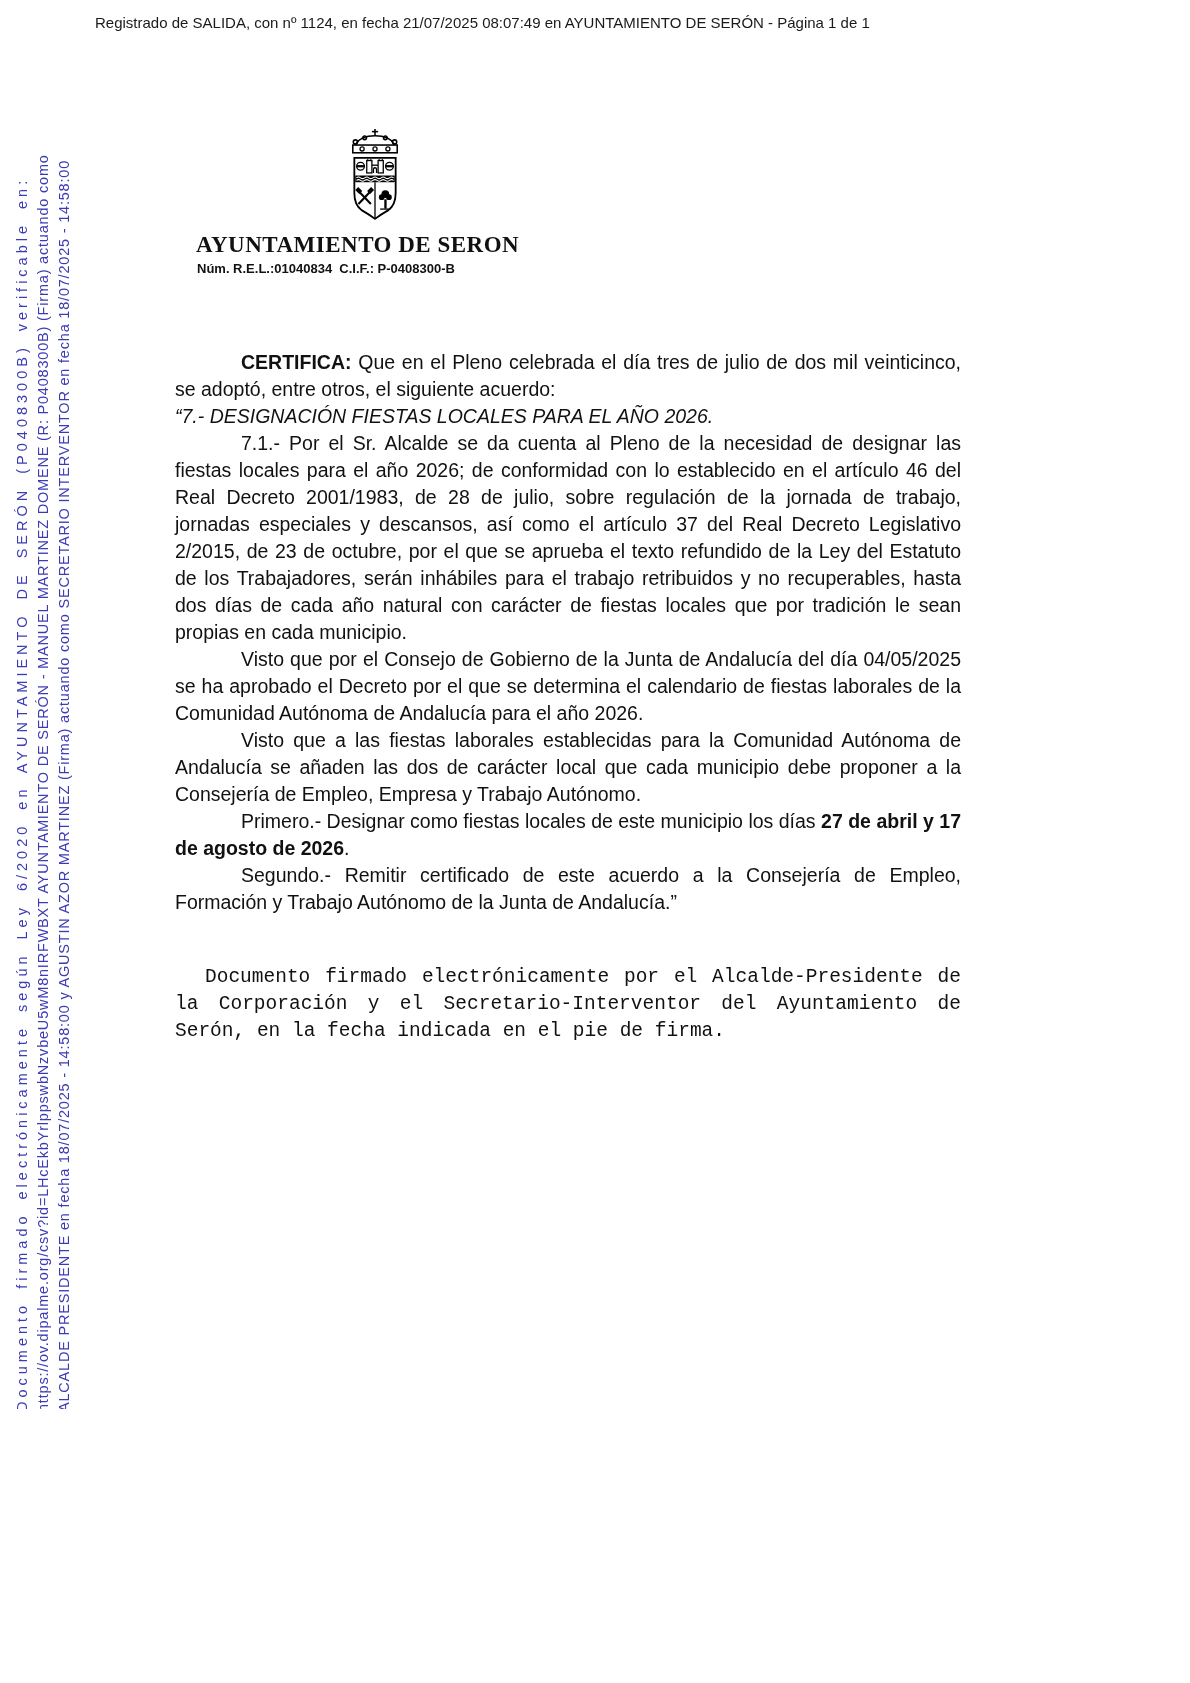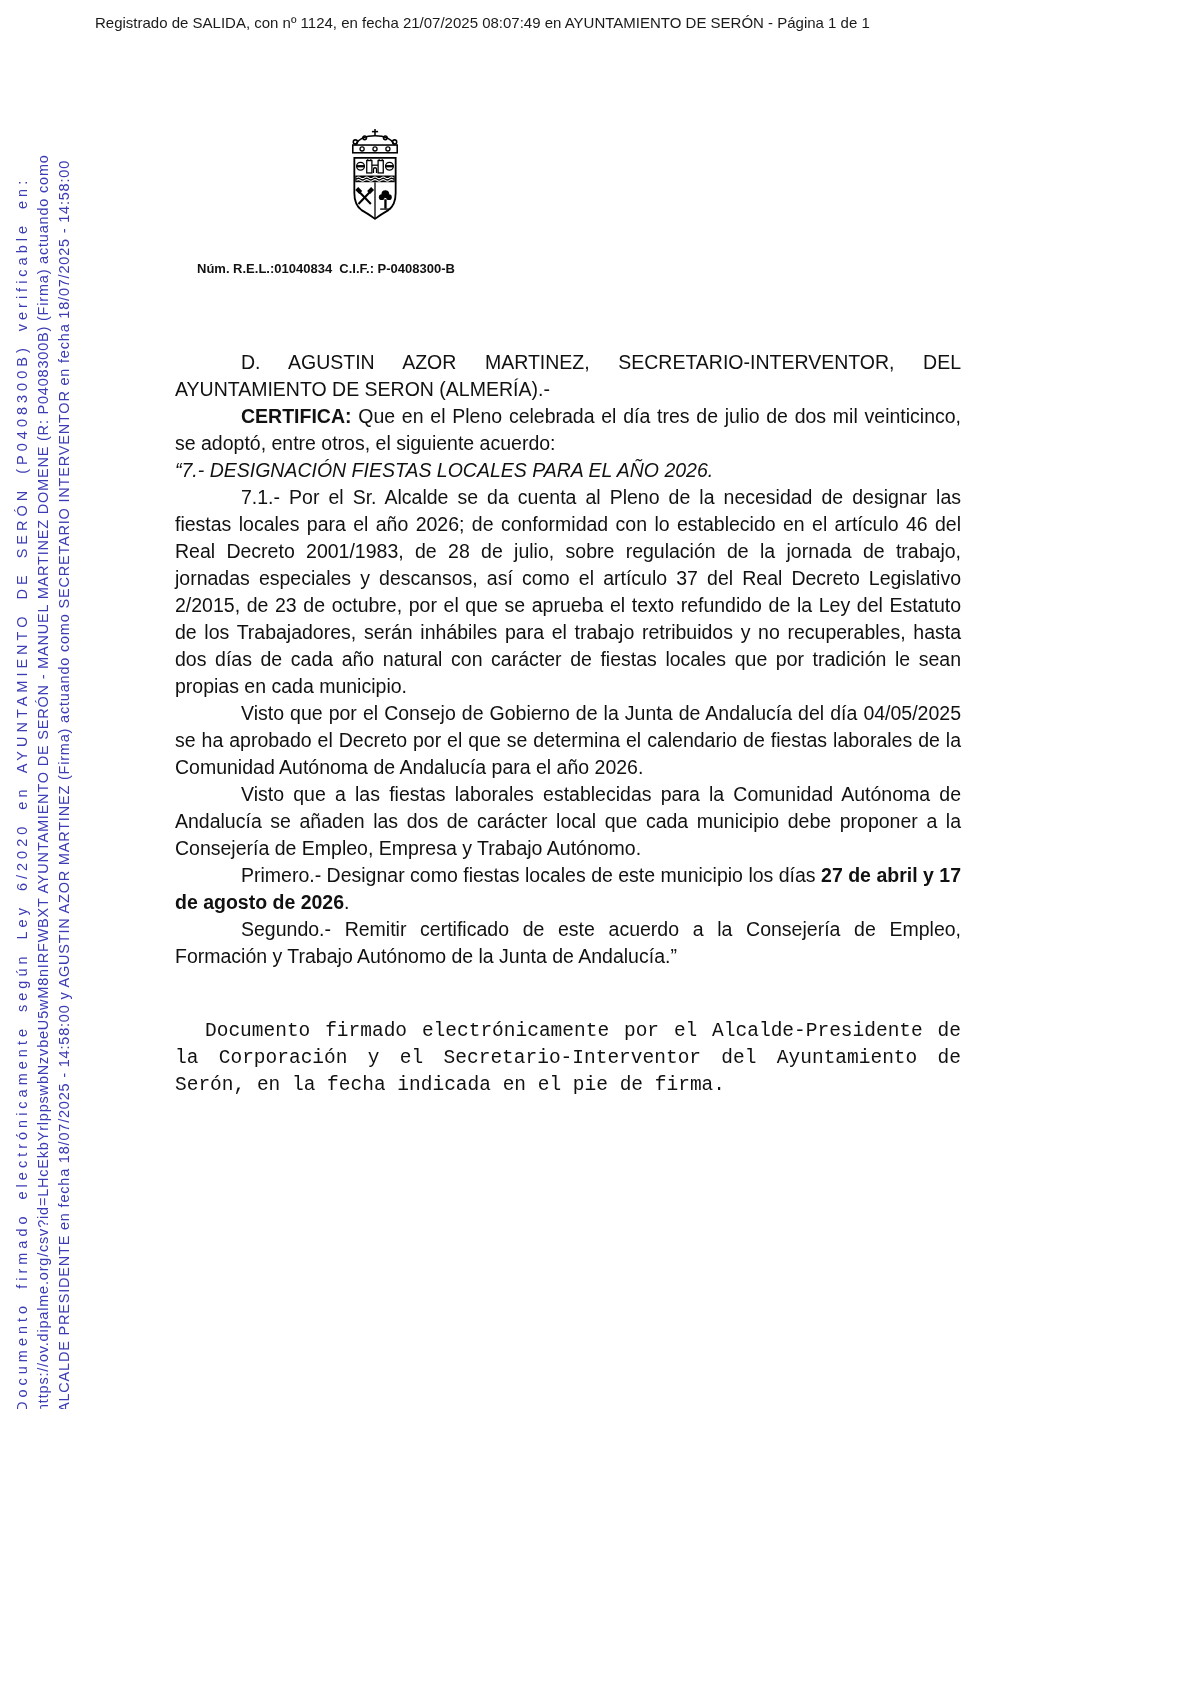--- a/index.html
+++ b/index.html
@@ -153,24 +153,24 @@
       <g fill="#000">
         <circle cx="80" cy="128" r="7.5"></circle>
         <circle cx="73" cy="134" r="5.5"></circle>
         <circle cx="87" cy="134" r="5.5"></circle>
         <rect x="78" y="138" width="4.5" height="18"></rect>
       </g>
       <line x1="70" y1="157" x2="90" y2="157" stroke="#000" stroke-width="2.5"></line>
     </svg>
   </div>
 
+  <div class="letterhead-title">AYUNTAMIENTO DE SERON</div>
   <div class="letterhead-registry">Núm. R.E.L.:01040834&nbsp; C.I.F.: P-0408300-B</div>
 
   <div class="doc-body">
-    <p>D. AGUSTIN AZOR MARTINEZ, SECRETARIO-INTERVENTOR, DEL AYUNTAMIENTO DE SERON (ALMERÍA).-</p>
     <p><span class="bold">CERTIFICA:</span><span> Que en el Pleno celebrada el día tres de julio de dos mil veinticinco, se adoptó, entre otros, el siguiente acuerdo:</span></p>
     <p class="no-indent">“7.- DESIGNACIÓN FIESTAS LOCALES PARA EL AÑO 2026.</p>
     <p>7.1.- Por el Sr. Alcalde se da cuenta al Pleno de la necesidad de designar las fiestas locales para el año 2026; de conformidad con lo establecido en el artículo 46 del Real Decreto 2001/1983, de 28 de julio, sobre regulación de la jornada de trabajo, jornadas especiales y descansos, así como el artículo 37 del Real Decreto Legislativo 2/2015, de 23 de octubre, por el que se aprueba el texto refundido de la Ley del Estatuto de los Trabajadores, serán inhábiles para el trabajo retribuidos y no recuperables, hasta dos días de cada año natural con carácter de fiestas locales que por tradición le sean propias en cada municipio.</p>
     <p>Visto que por el Consejo de Gobierno de la Junta de Andalucía del día 04/05/2025 se ha aprobado el Decreto por el que se determina el calendario de fiestas laborales de la Comunidad Autónoma de Andalucía para el año 2026.</p>
     <p>Visto que a las fiestas laborales establecidas para la Comunidad Autónoma de Andalucía se añaden las dos de carácter local que cada municipio debe proponer a la Consejería de Empleo, Empresa y Trabajo Autónomo.</p>
     <p><span>Primero.- Designar como fiestas locales de este municipio los días </span><span class="bold">27 de abril y 17 de agosto de 2026</span><span>.</span></p>
     <p>Segundo.- Remitir certificado de este acuerdo a la Consejería de Empleo, Formación y Trabajo Autónomo de la Junta de Andalucía.”</p>
     <p class="closing">Documento firmado electrónicamente por el Alcalde-Presidente de la Corporación y el Secretario-Interventor del Ayuntamiento de Serón, en la fecha indicada en el pie de firma.</p>
   </div>
 

